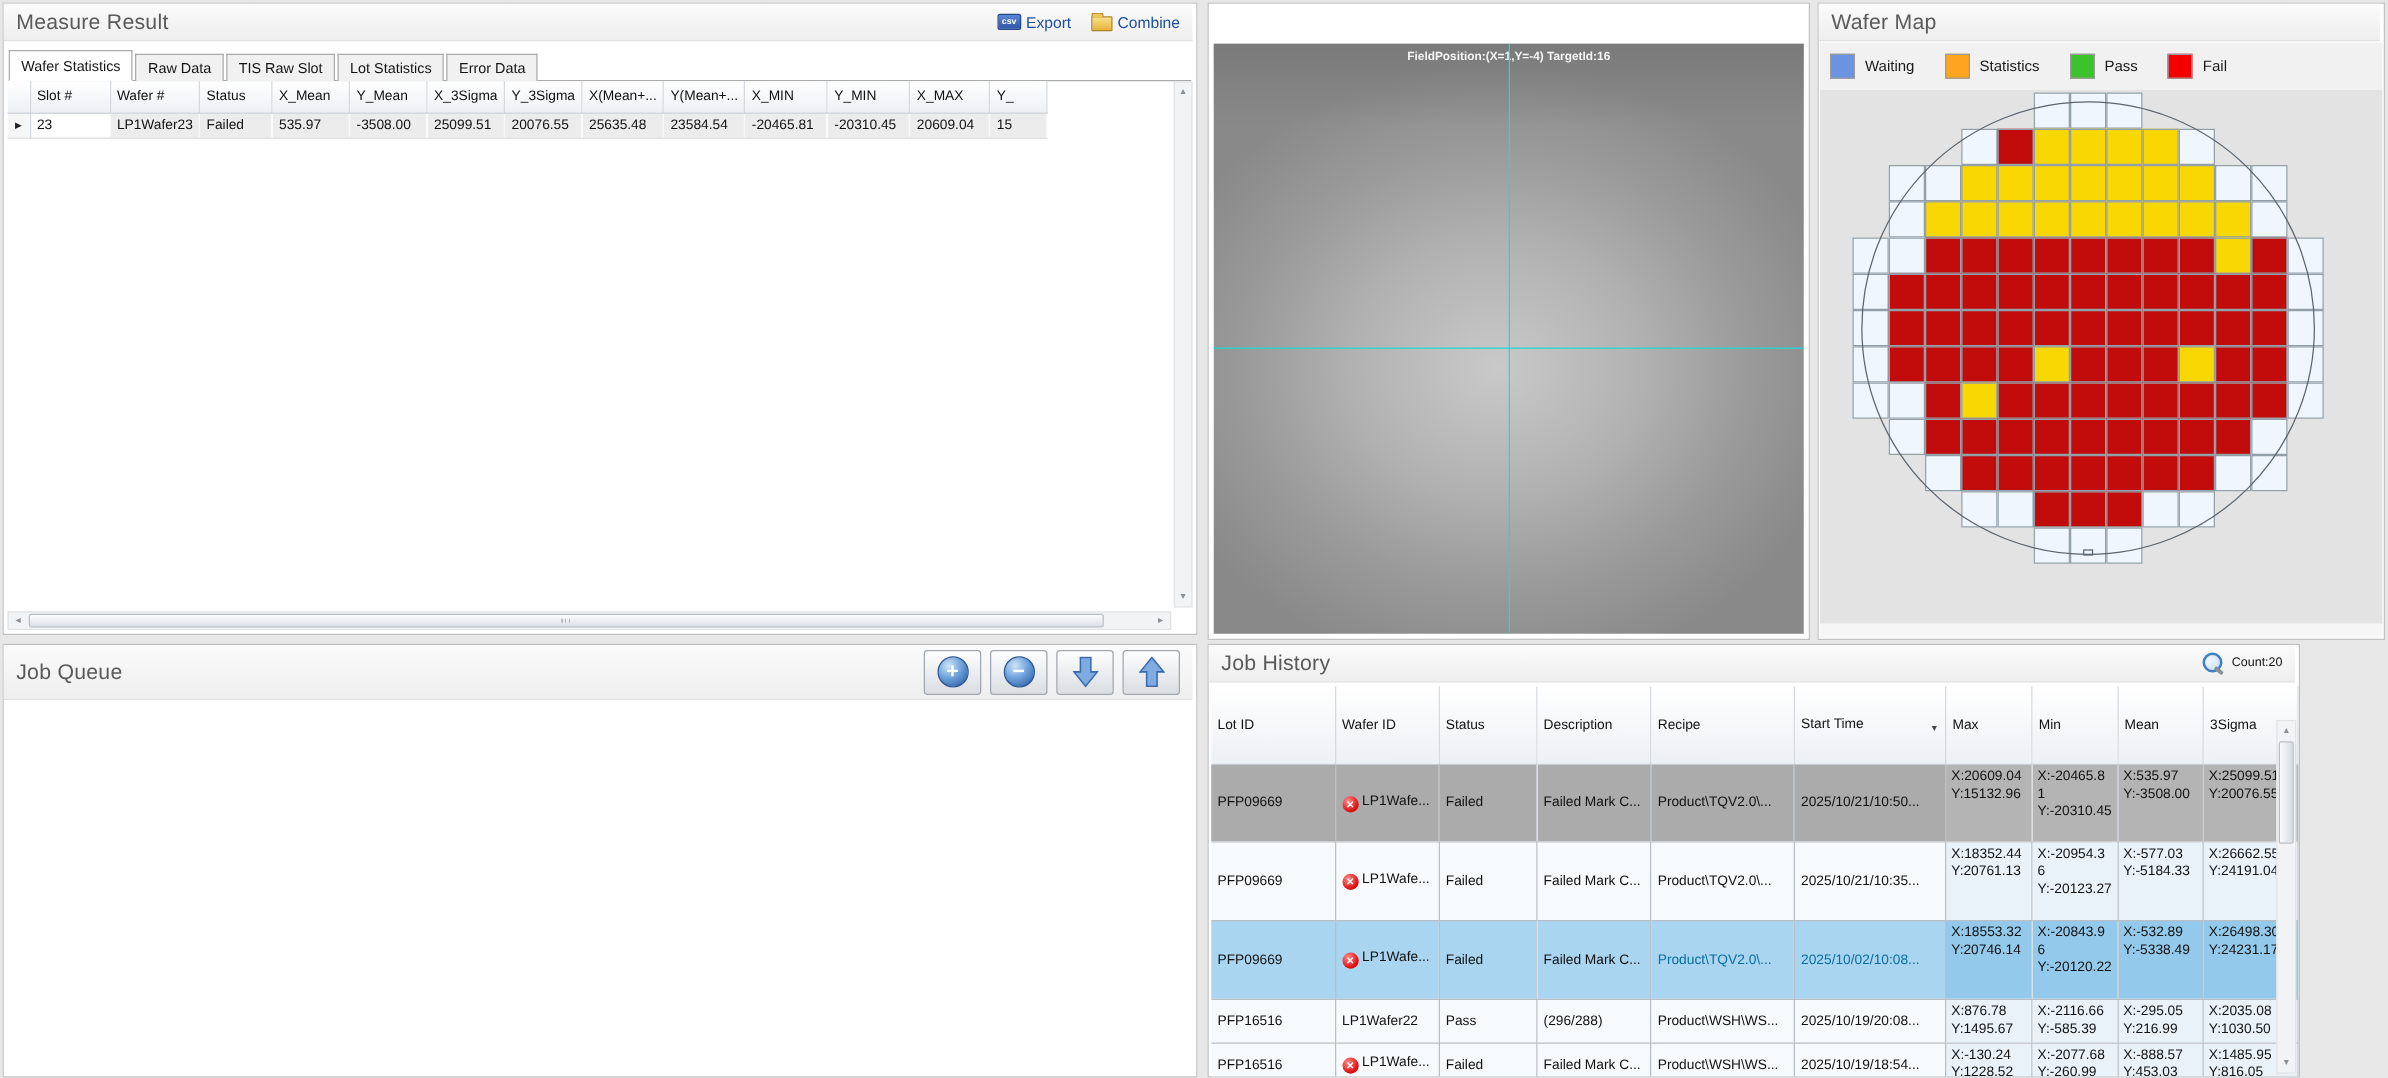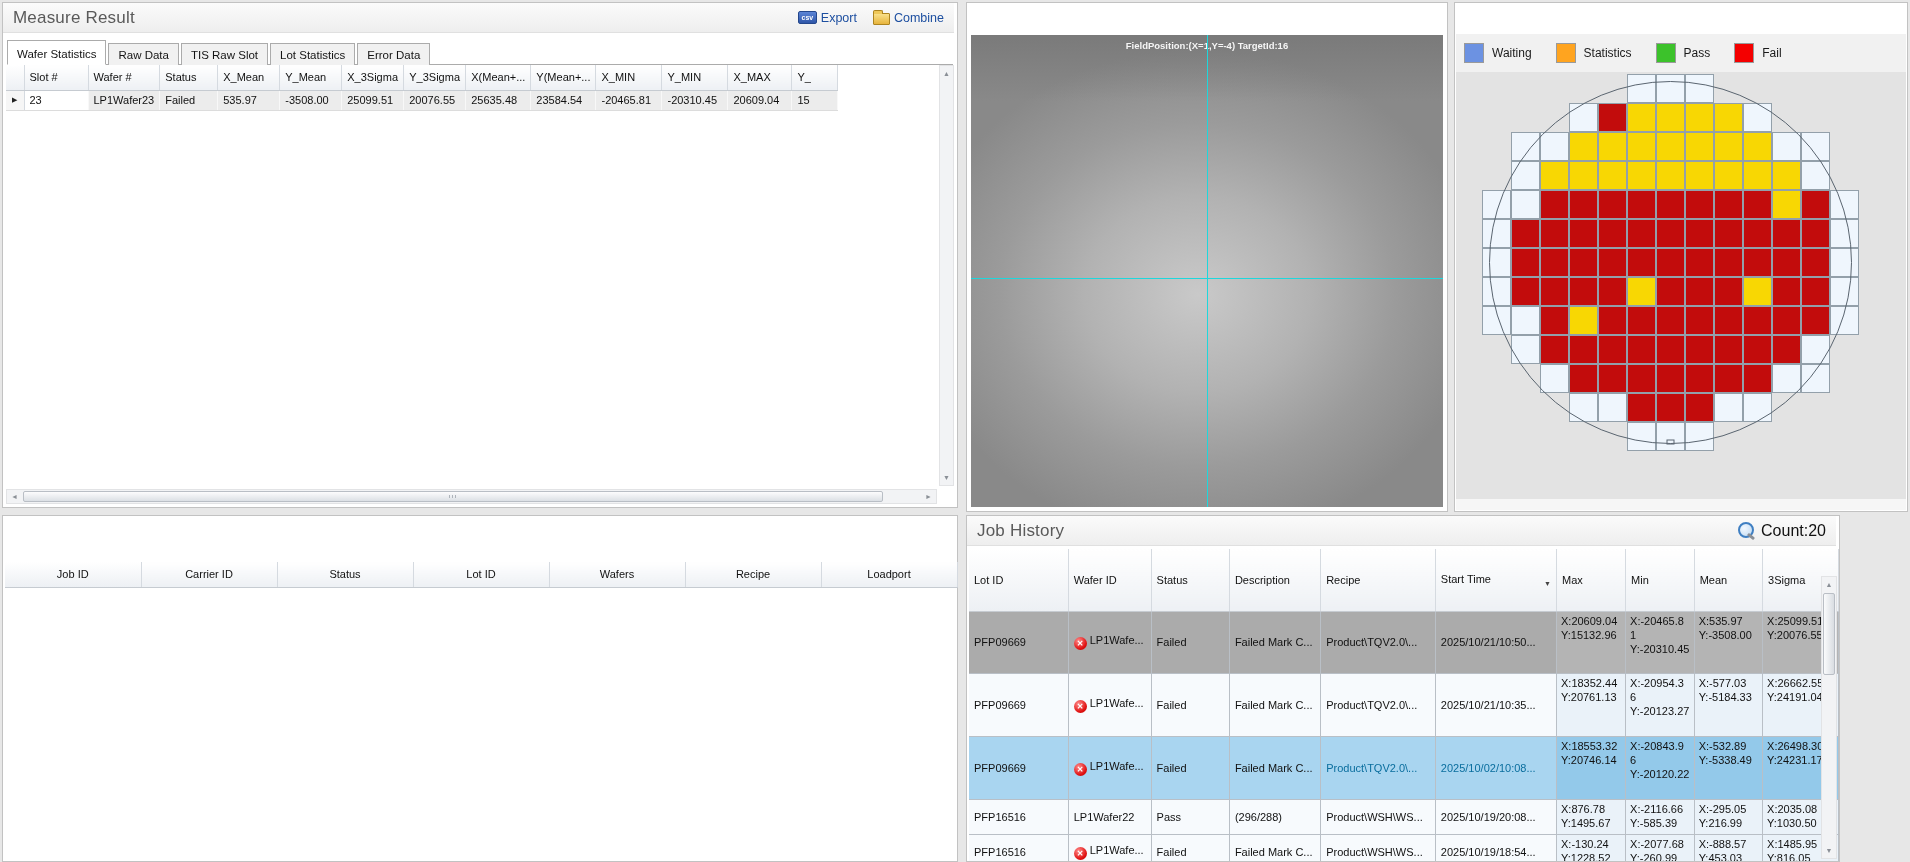--- a/index.html
+++ b/index.html
@@ -92,21 +92,21 @@
   .wmap-circle { position:absolute; left:26px; top:2px; pointer-events:none; }
 
   
   #panel-jh { left:966px; top:515px; width:874px; height:347px; }
   .jh-right { margin-left:auto; display:flex; align-items:center; gap:6px; }
   .mag { position:relative; width:17px; height:17px; }
   .mag::before { content:''; position:absolute; left:0; top:0; width:12px; height:12px; border:2px solid #3F7FC2;
                  border-radius:50%; background:radial-gradient(circle at 35% 35%,#F2F8FF,#BFD9F0); }
   .mag::after { content:''; position:absolute; width:8px; height:3px; background:#8A8F96; right:0; bottom:1px;
                 transform:rotate(40deg); border-radius:1px; }
-  .count-label { font-size:16px; color:#111; }
+  .count-label { font-size:10px; color:#111; }
   #jh-table { position:absolute; left:2px; top:33px; }
   #jh-table th { height:26px; }
   .sort { font-size:7px; color:#444; float:right; margin-top:7px; }
   #jh-table td { border-right:1px solid #B9BFC6; border-bottom:1px solid #B9BFC6; padding:0 5px;
                  overflow:hidden; vertical-align:middle; }
   tr.r-light td { background:#F7FAFD; }
   tr.r-dark td  { background:#ABABAB; border-color:#9A9A9A; }
   tr.r-sel td   { background:#A9D5F0; border-color:#8FBEDC; }
   tr.r-sel td.rcp { color:#0A6E9E; }
   #jh-table td.num { white-space:pre-line; word-break:break-all; line-height:1.3; padding:2px 4px 1px;
@@ -205,44 +205,55 @@
     <div class="sb-btn down">▼</div>
   </div>
   <div class="sb hsb" style="left:3px; right:20px; bottom:3px;">
     <div class="sb-btn" style="left:0;">◄</div>
     <div class="sb-btn right">►</div>
     <div class="thumb" style="left:16px; width:860px;"></div>
   </div>
 </div>
 
 <div class="panel" id="panel-jq">
-  <table class="grid-table" id="jq-table">
-    <thead>
-        <tr id="jq-thead">
-          <th style="width: 136px; text-align: center;">Job ID</th>
-          <th style="width: 136px; text-align: center;">Carrier ID</th>
-          <th style="width: 136px; text-align: center;">Status</th>
-          <th style="width: 136px; text-align: center;">Lot ID</th>
-          <th style="width: 136px; text-align: center;">Wafers</th>
-          <th style="width: 136px; text-align: center;">Recipe</th>
-          <th style="width: 136px; text-align: center;">Loadport</th>
-        </tr>
-      </thead>
-  </table>
+  <div class="phead tall">
+    <span class="ptitle">Job Queue</span>
+    <span class="jq-actions">
+      <span class="jq-btn">
+        <span class="ball">+</span>
+      </span>
+      <span class="jq-btn">
+        <span class="ball">−</span>
+      </span>
+      <span class="jq-btn">
+        <svg width="21" height="25" viewBox="0 0 20 24">
+          <path d="M6 1 h8 v11 h5 L10 23 L1 12 h5 Z" fill="#7FABE0" stroke="#3A6BB0" stroke-width="1.2"></path>
+        </svg>
+      </span>
+      <span class="jq-btn">
+        <svg width="21" height="25" viewBox="0 0 20 24">
+          <path d="M6 23 h8 V12 h5 L10 1 L1 12 h5 Z" fill="#7FABE0" stroke="#3A6BB0" stroke-width="1.2"></path>
+        </svg>
+      </span>
+    </span>
+  </div>
 </div>
 
 <div class="panel" id="panel-img">
   <div id="img-area">
     <div class="img-overlay">FieldPosition:(X=1,Y=-4) TargetId:16</div>
     <div class="chv"></div>
     <div class="chh"></div>
   </div>
 </div>
 
 <div class="panel" id="panel-wm">
+  <div class="phead">
+    <span class="ptitle">Wafer Map</span>
+  </div>
   <div class="leg" id="wmap-legend">
       <div class="leg-item">
         <span class="leg-sw" style="background: rgb(108, 146, 226);"></span>
         <span>Waiting</span>
       </div>
       <div class="leg-item">
         <span class="leg-sw" style="background: rgb(255, 164, 31);"></span>
         <span>Statistics</span>
       </div>
       <div class="leg-item">

